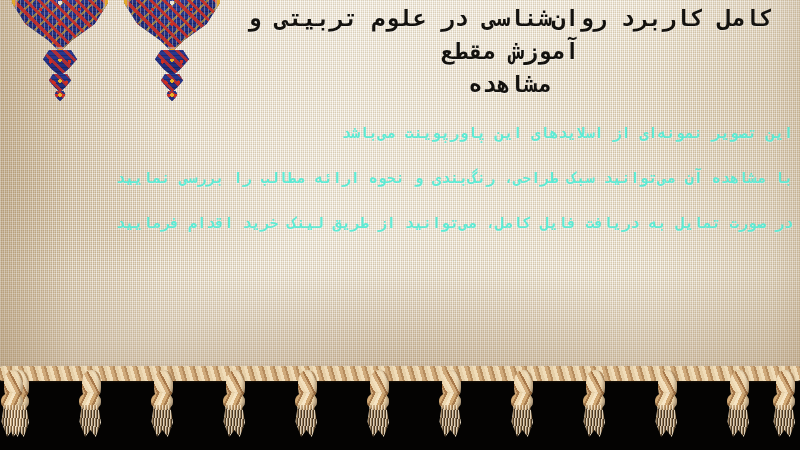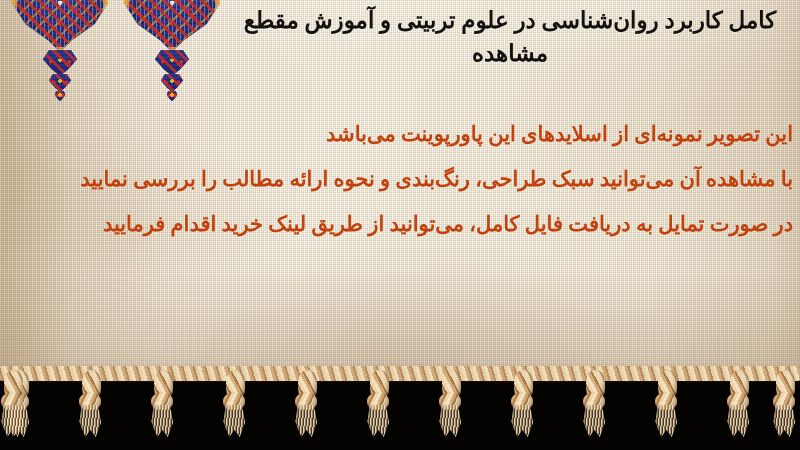--- a/index.html
+++ b/index.html
@@ -5,21 +5,21 @@
   html, body {
     margin: 0;
     padding: 0;
     background: #000;
   }
   #slide {
     position: relative;
     width: 800px;
     height: 450px;
     overflow: hidden;
-    font-family: Liberation Serif, serif;
+    font-family: Liberation Mono, monospace;
     background: #000000;
   }
 
   
   .fabric {
     position: absolute;
     left: 0; top: 0;
     width: 800px;
     height: 378px;
     background-color: #e9ddc6;
@@ -233,22 +233,22 @@
     letter-spacing: -0.2px;
     text-shadow: 0 1px 0 rgba(255,255,255,0.35);
   }
   .body-block {
     position: absolute;
     right: 7px;
     top: 112px;
     width: 786px;
     direction: rtl;
     text-align: right;
-    color: #c2410c;
-    font-size: 21px;
+    color: #5eead4;
+    font-size: 15px;
     line-height: 45px;
     font-weight: bold;
     letter-spacing: -0.2px;
     text-shadow: 0 1px 0 rgba(255,255,255,0.30);
   }
   .body-block .line { white-space: nowrap; }
 </style>
 </head>
 <body>
 

